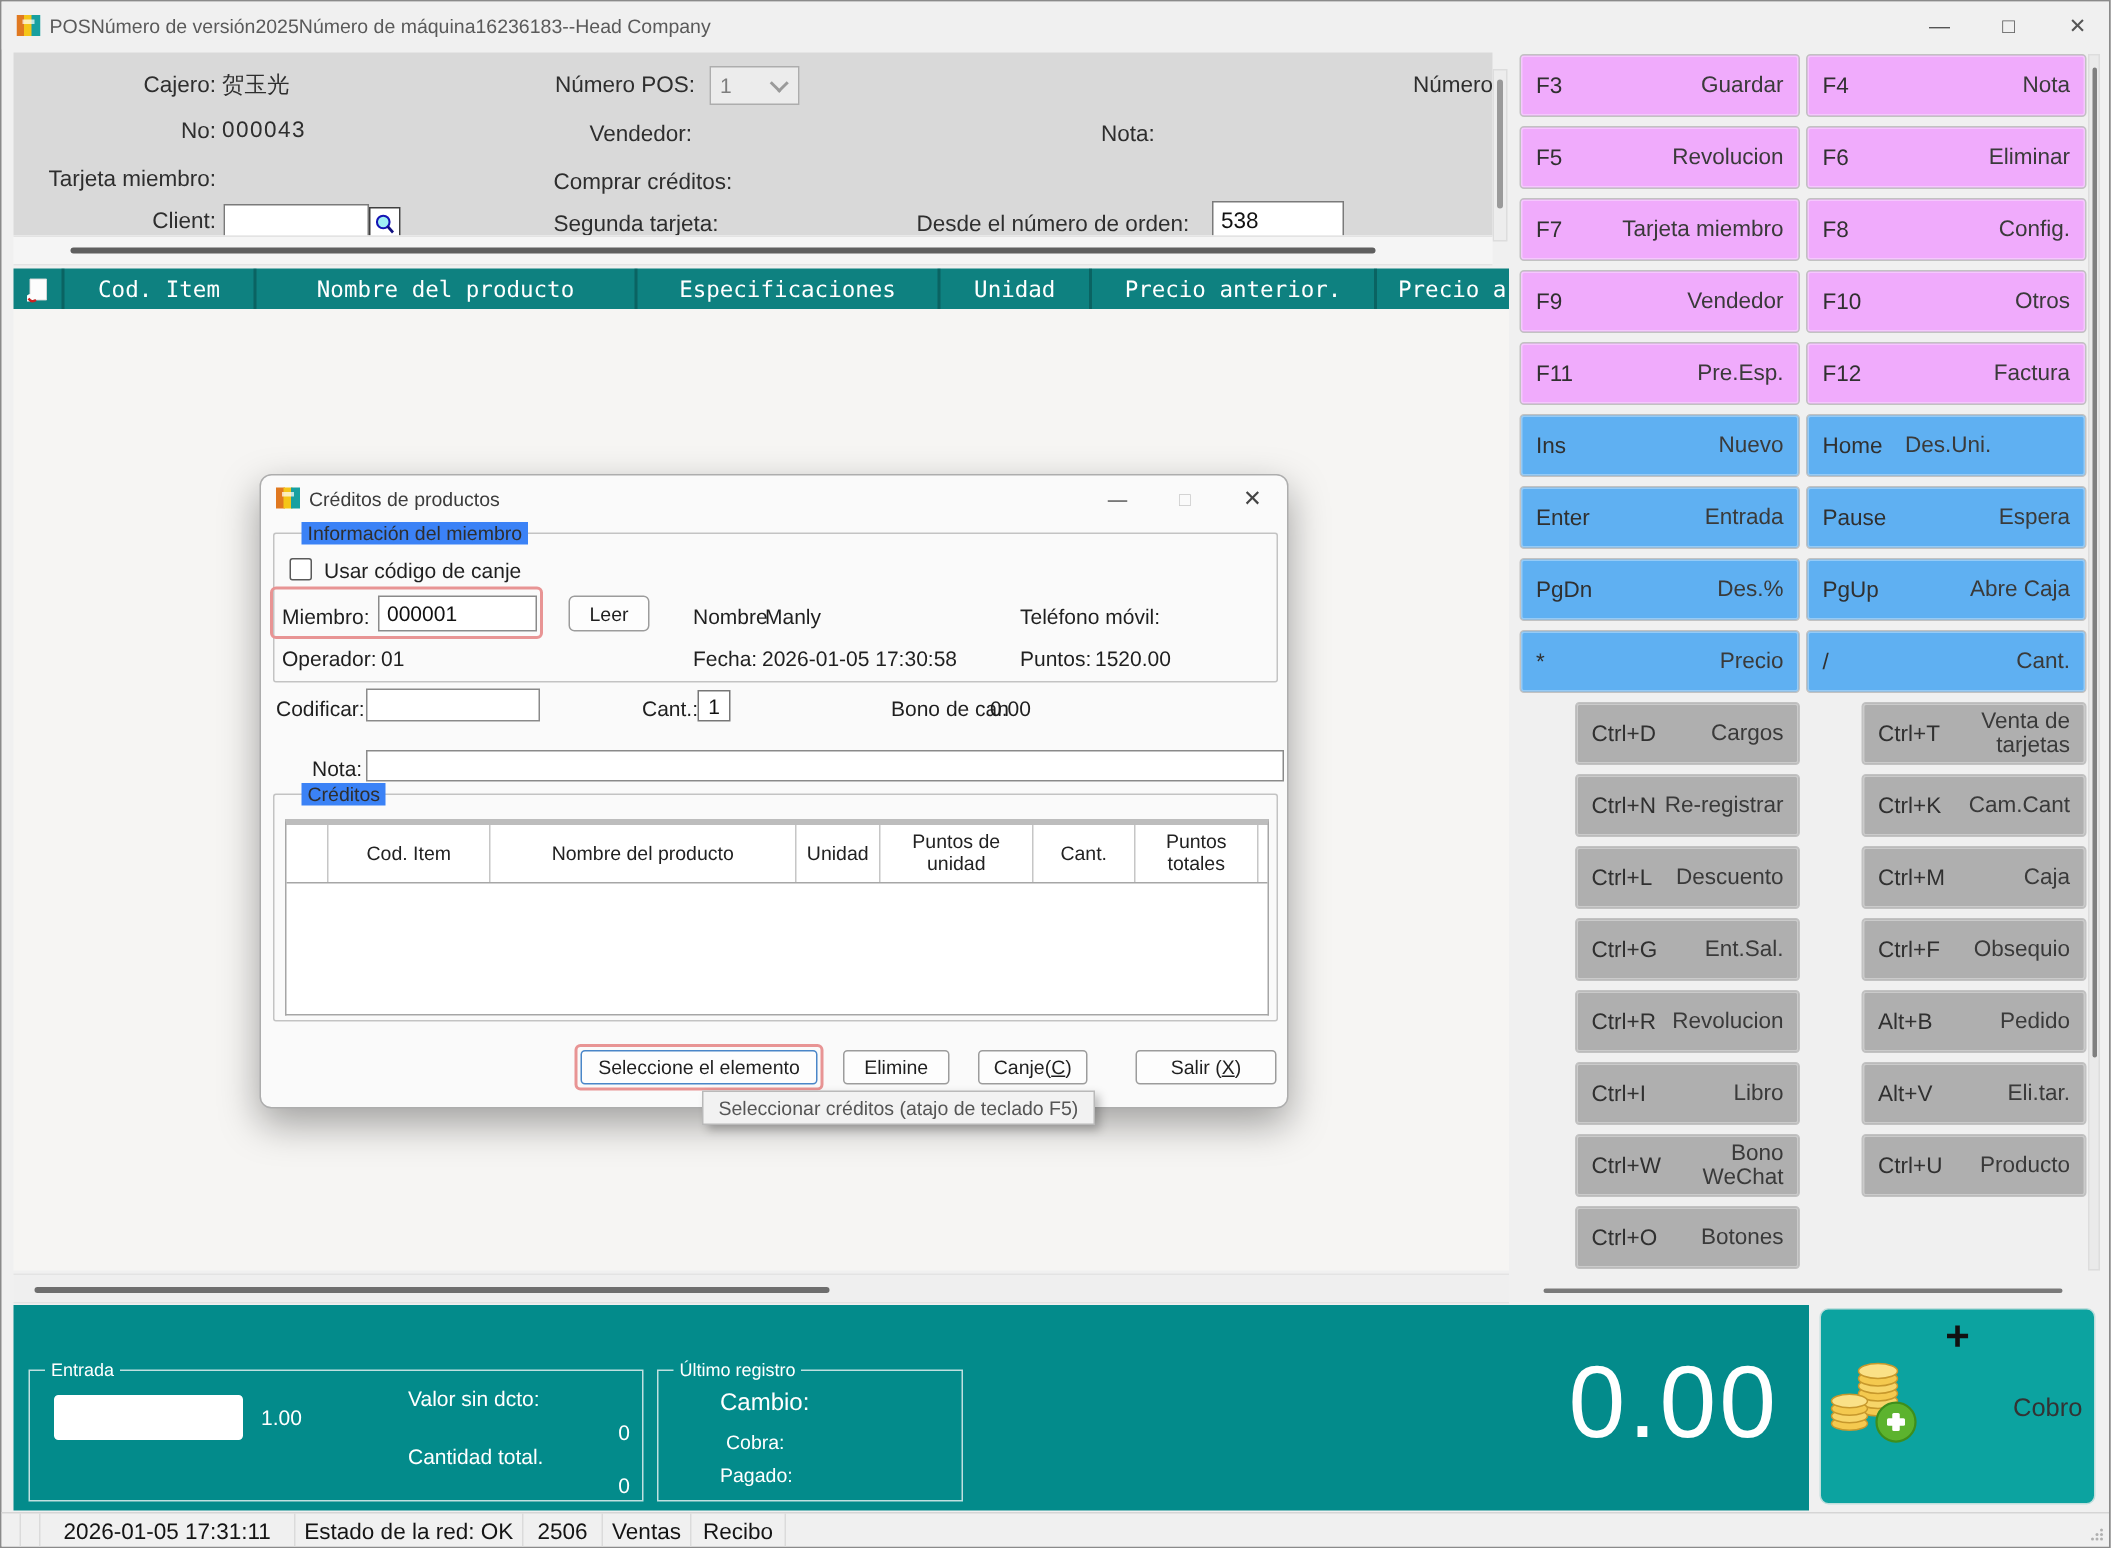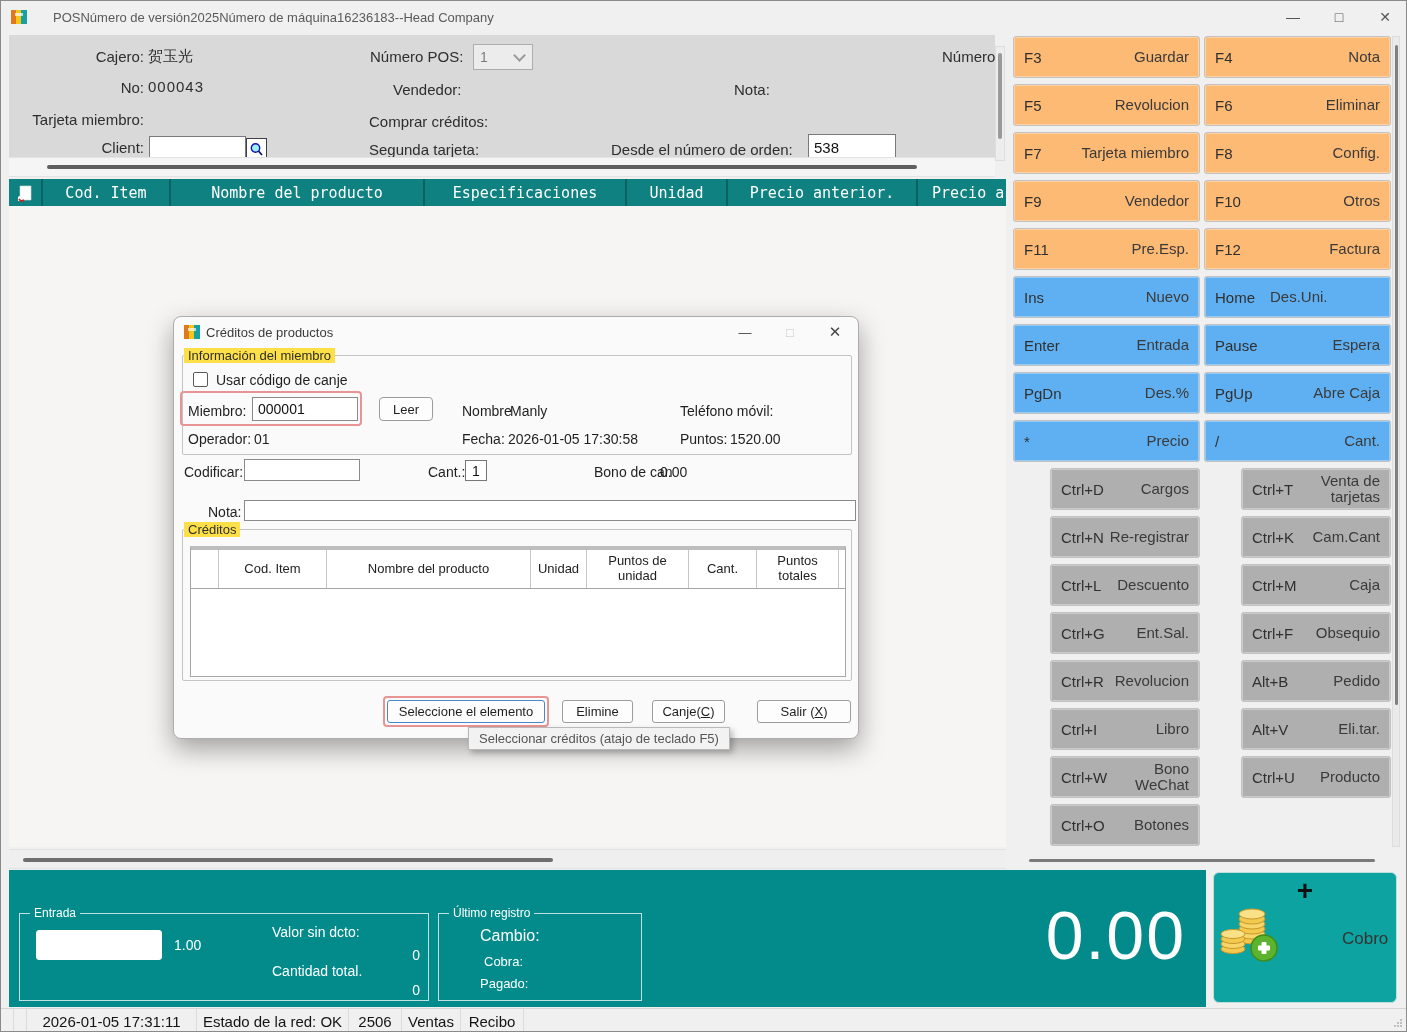--- a/index.html
+++ b/index.html
@@ -27,41 +27,41 @@
   .main-hd{left:8px;top:178px;width:997px;height:27px;background:#0E8180;display:flex;overflow:hidden;}
   .mth-cell{height:27px;display:flex;align-items:center;justify-content:center;color:#fff;
     font-family:"DejaVu Sans Mono",monospace;font-size:15px;border-right:2px solid #0A6362;box-sizing:border-box;flex-shrink:0;white-space:nowrap;}
   .mth-icon{width:34px;justify-content:center;}
   .main-content{left:8px;top:205px;width:997px;height:641px;background:#F6F5F3;}
   
   .pad{left:1012px;top:35px;width:378px;display:grid;grid-template-columns:1fr 1fr;column-gap:4px;row-gap:6px;}
   .pad-btn{height:42px;border:1px solid #C2C2C2;border-radius:3px;box-sizing:border-box;display:flex;align-items:center;padding:0 10px;box-shadow:inset 0 0 0 1px rgba(255,255,255,.35);}
   .pad-btn .pad-key{font-size:15px;color:#303030;}
   .pad-btn .pad-label{margin-left:auto;font-size:15px;color:#3a3a3a;text-align:right;line-height:1.1;}
-  .pad-btn.tan{background:#fdba74;gap:28px;}
+  .pad-btn.tan{background:#f0abfc;gap:28px;}
   .pad-btn.blue{background:#5FB0F2;}
   .pad-btn.gray{background:#AFAFAF;margin-left:37px;}
   
   .teal{left:8px;top:869px;width:1197px;height:137px;background:#038B8B;}
   .fset{position:absolute;border:1px solid #BFE0E0;box-sizing:border-box;}
   .fset-lbl{position:absolute;top:-8px;left:10px;background:#038B8B;padding:0 4px;font-size:12px;color:#fff;white-space:nowrap;}
   .wlbl{color:#fff;white-space:nowrap;}
   .total{font-size:68px;color:#fff;letter-spacing:2px;text-align:right;font-family:"Liberation Sans",sans-serif;}
   .cobro{left:1212px;top:871px;width:184px;height:131px;background:#0CA3A0;border:1px solid #BFDEDC;border-radius:6px;box-sizing:border-box;}
   
   .status{left:0;top:1007px;width:1407px;height:25px;background:#F0F0F0;border-top:1px solid #D5D5D5;display:flex;box-sizing:border-box;}
   .status-cell{height:100%;display:flex;align-items:center;justify-content:center;font-size:15px;color:#141414;border-right:1px solid #DBDBDB;box-sizing:border-box;white-space:nowrap;flex-shrink:0;}
   
   .dialog{left:172px;top:315px;width:686px;height:423px;background:#FAFAFA;border:1px solid #ADADAD;border-radius:8px;
     box-shadow:0 10px 26px rgba(0,0,0,.35);box-sizing:border-box;}
   .dlg-title{position:absolute;left:0;top:0;width:100%;height:30px;display:flex;align-items:center;}
   .dlg-title .txt{font-size:13px;color:#3c3c3c;margin-left:6px;}
   .dlg-ctrl{width:30px;height:30px;display:flex;align-items:center;justify-content:center;font-size:13px;color:#444;}
   .group{position:absolute;border:1px solid #C3C3C3;border-radius:2px;box-sizing:border-box;}
-  .group-lbl{position:absolute;top:-8px;left:1px;background:#fde047;padding:0 4px;font-size:13px;color:#2e2e2e;white-space:nowrap;}
+  .group-lbl{position:absolute;top:-8px;left:18px;background:#3b82f6;padding:0 4px;font-size:13px;color:#2e2e2e;white-space:nowrap;}
   .dlbl{font-size:14px;color:#1f1f1f;white-space:nowrap;}
   .dinput{background:#fff;border:1px solid #8a8a8a;box-sizing:border-box;font-size:14px;color:#111;padding:0 5px;font-family:"Liberation Sans",sans-serif;}
   .dbtn{background:#FDFDFD;border:1px solid #9c9c9c;border-radius:4px;box-sizing:border-box;display:flex;align-items:center;justify-content:center;font-size:13px;color:#1f1f1f;}
   .red-ring{position:absolute;border:2px solid #E89494;border-radius:4px;box-sizing:border-box;}
   .cbx{width:15px;height:15px;background:#fff;border:1px solid #5a5a5a;border-radius:2px;box-sizing:border-box;display:inline-block;}
   .ctable{position:absolute;background:#fff;border:1px solid #A6A6A6;border-top:4px solid #BDBDBD;box-sizing:border-box;}
   .ctable-hd{display:flex;height:38px;border-bottom:1px solid #A6A6A6;}
   .cth{display:flex;align-items:center;justify-content:center;text-align:center;font-size:13px;color:#222;border-right:1px solid #C6C6C6;box-sizing:border-box;line-height:1.15;flex-shrink:0;}
   .tooltip{left:467px;top:726px;background:#F2F2F2;border:1px solid #B9B9B9;padding:3px 10px;font-size:13px;color:#555;
     box-shadow:3px 3px 6px rgba(0,0,0,.25);white-space:nowrap;}
@@ -72,21 +72,21 @@
 
 <div class="screen">
 
   <div class="abs titlebar">
     <svg class="abs" style="left:10px;top:8px" width="16" height="16">
       <rect x="0" y="1" width="6" height="14" fill="#E07820"></rect>
       <rect x="5" y="1" width="6" height="14" fill="#F5C518"></rect>
       <rect x="10" y="1" width="6" height="14" fill="#17A0A0"></rect>
       <rect x="4" y="4" width="8" height="3" fill="#fff" opacity=".7"></rect>
     </svg>
-    <span class="ttl" style="margin-left:52px">POSNúmero de versión2025Número de máquina16236183--Head Company</span>
+    <span class="ttl" style="margin-left:32px">POSNúmero de versión2025Número de máquina16236183--Head Company</span>
     <div class="win-controls">
       <div class="win-btn">—</div>
       <div class="win-btn">□</div>
       <div class="win-btn">✕</div>
     </div>
   </div>
 
   <div class="abs top-form">
     <div class="abs lbl rlbl" style="left:30px;top:13px;width:105px">Cajero:</div>
     <div class="abs lbl" style="left:139px;top:12px">贺玉光</div>

